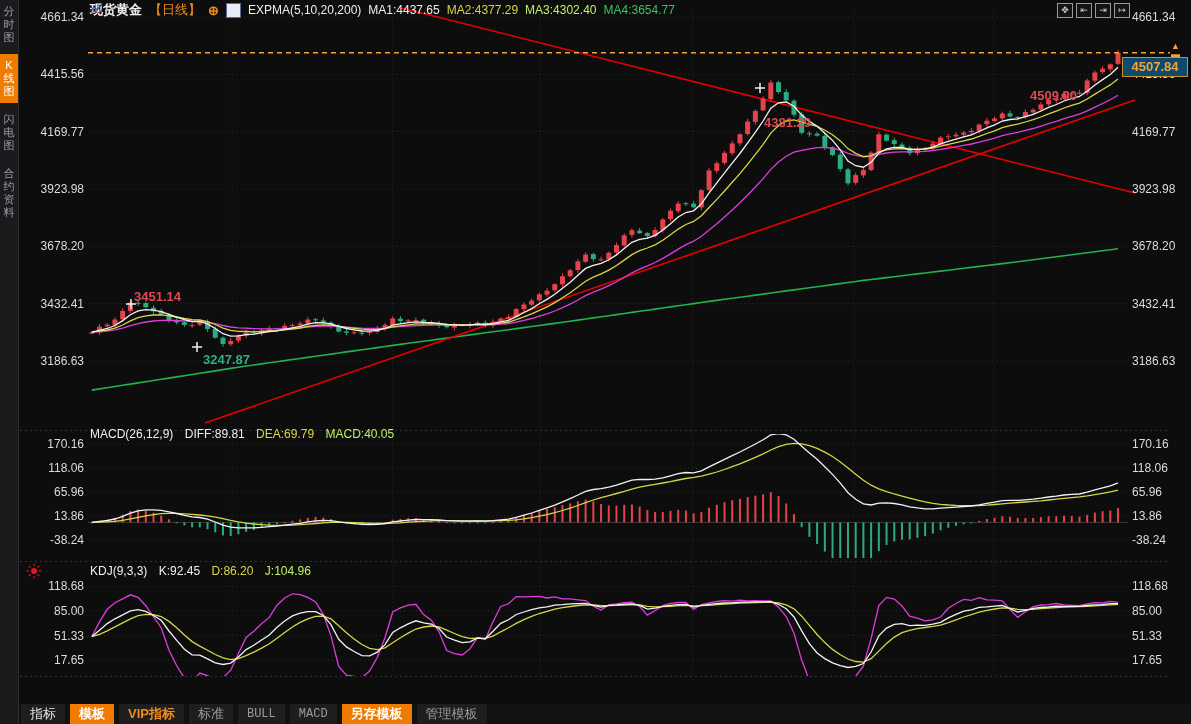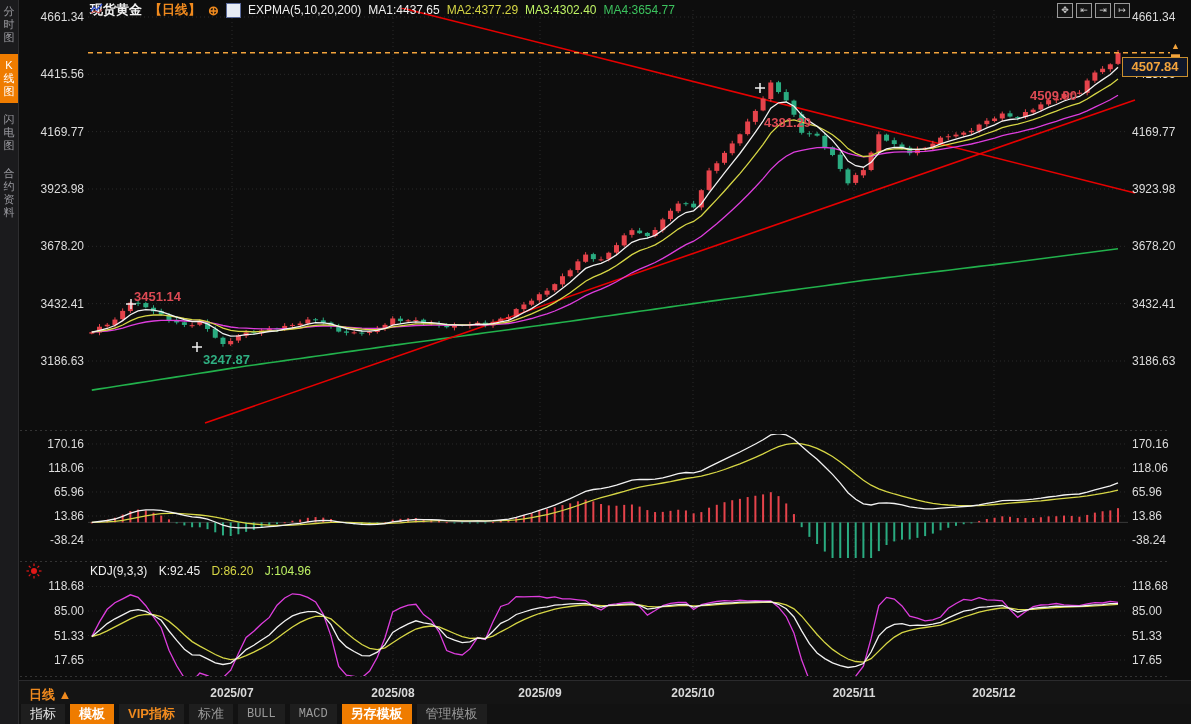--- a/index.html
+++ b/index.html
@@ -10,39 +10,39 @@
 
   
   .sidebar{left:0;top:0;width:18px;height:724px;background:#1b1b1d;border-right:1px solid #2e2e30;z-index:6;}
   .side-tab{width:18px;text-align:center;color:#9b9ba1;font-size:11px;line-height:13px;
             white-space:pre-line;padding:5px 0;margin-bottom:5px;cursor:pointer;}
   .side-tab.active{background:#ef7c00;color:#fff;}
 
   
   .header{left:90px;top:2px;height:16px;display:flex;align-items:center;gap:7px;z-index:5;font-size:12px;color:#e8e8e8;white-space:nowrap;}
   .t-white{color:#f0f0f0;font-weight:bold;font-size:13px;}
-  .t-orange{color:#f08a1e;font-weight:bold;font-size:13px;}
+  .t-orange{color:#f08a1e;font-weight:normal;font-size:13px;}
   .t-plus{color:#f08a1e;font-size:13px;font-weight:bold;}
   .mini-chart{display:inline-block;width:13px;height:13px;background:#e8ecf4;border:1px solid #5a6a9a;line-height:0;}
   .ma-w{color:#efefef;} .ma-y{color:#d6d645;} .ma-m{color:#bef264;} .ma-g{color:#3cc25e;}
 
   
   .top-icons{left:1057px;top:3px;display:flex;gap:3px;z-index:5;}
   .tool-btn{width:14px;height:13px;border:1px solid #9a9a9a;color:#cfcfcf;font-size:9px;line-height:13px;
             text-align:center;background:#141414;cursor:pointer;}
 
   
   .axis-label{position:absolute;width:62px;font-size:12px;color:#dcdcdc;text-align:right;z-index:4;}
   .axis-label.right{text-align:left;width:60px;}
 
   
   .anno{position:absolute;font-size:13px;font-weight:bold;z-index:4;white-space:nowrap;}
   .anno.red{color:#dd4a54;} .anno.green{color:#2fae81;}
 
-  .price-tag{position:absolute;left:1122px;width:64px;height:18px;border:1px solid #c98f2e;background:#0f172a;
+  .price-tag{position:absolute;left:1122px;width:64px;height:18px;border:1px solid #c98f2e;background:#0c4a6e;
              color:#f2a33c;font-size:13px;font-weight:bold;text-align:center;line-height:18px;z-index:5;}
   .tag-arrow{position:absolute;color:#f2a33c;font-size:9px;z-index:5;line-height:8px;text-align:center;}
 
   .ind-header{position:absolute;left:90px;font-size:12px;z-index:4;white-space:nowrap;color:#e8e8e8;}
   .ind-header span{margin-right:8px;}
 
   .alert-icon{position:absolute;left:26px;z-index:4;}
 
   
   .date-row{left:19px;top:680px;width:1172px;height:24px;background:#141414;border-top:1px solid #2b2b2d;z-index:4;}
@@ -598,20 +598,26 @@
       <div class="axis-label" style="left: 22px; top: 579.493px;">118.68</div>
       <div class="axis-label right" style="left: 1132px; top: 579.493px;">118.68</div>
       <div class="axis-label" style="left: 22px; top: 604px;">85.00</div>
       <div class="axis-label right" style="left: 1132px; top: 604px;">85.00</div>
       <div class="axis-label" style="left: 22px; top: 628.5px;">51.33</div>
       <div class="axis-label right" style="left: 1132px; top: 628.5px;">51.33</div>
       <div class="axis-label" style="left: 22px; top: 653.007px;">17.65</div>
       <div class="axis-label right" style="left: 1132px; top: 653.007px;">17.65</div>
     </div>
 
+  <div class="ind-header" style="top:427px;">
+    <span class="ma-w">MACD(26,12,9)</span>
+    <span class="ma-w">DIFF:89.81</span>
+    <span class="ma-y">DEA:69.79</span>
+    <span class="ma-m">MACD:40.05</span>
+  </div>
   <div class="ind-header" style="top:564px;">
     <span class="ma-w">KDJ(9,3,3)</span>
     <span class="ma-w">K:92.45</span>
     <span class="ma-y">D:86.20</span>
     <span class="ma-m">J:104.96</span>
   </div>
 
   <span class="alert-icon" style="top:563px;">
     <svg width="16" height="16" viewBox="0 0 16 16">
       <circle cx="8" cy="8" r="3" fill="#e01818"></circle>
@@ -629,24 +635,20 @@
   </span>
 
   <div class="anno red" style="left:1030px;top:41px;margin-top:47px;">4509.90</div>
   <div class="anno red" style="left:764px;top:71px;margin-top:44px;">4381.29</div>
   <div class="anno red" style="left:134px;top:289px;">3451.14</div>
   <div class="anno green" style="left:203px;top:352px;">3247.87</div>
 
   <div class="price-tag" style="top:57px;">4507.84</div>
   <div class="tag-arrow" style="left:1171px;top:42px;">▲<br>▬</div>
 
-  <div class="abs date-row">
-    <span class="period-label">日线 ▲</span>
-    <span id="dateLabels"><span class="date-label" style="left: 213px;">2025/07</span><span class="date-label" style="left: 374px;">2025/08</span><span class="date-label" style="left: 521px;">2025/09</span><span class="date-label" style="left: 674px;">2025/10</span><span class="date-label" style="left: 835px;">2025/11</span><span class="date-label" style="left: 975px;">2025/12</span></span>
-  </div>
 
   <div class="abs toolbar" id="toolbar">
       <div class="tb plain">指标</div>
       <div class="tb active">模板</div>
       <div class="tb vip">VIP指标</div>
       <div class="tb dim">标准</div>
       <div class="tb dim mono">BULL</div>
       <div class="tb dim mono">MACD</div>
       <div class="tb active">另存模板</div>
       <div class="tb dim">管理模板</div>

